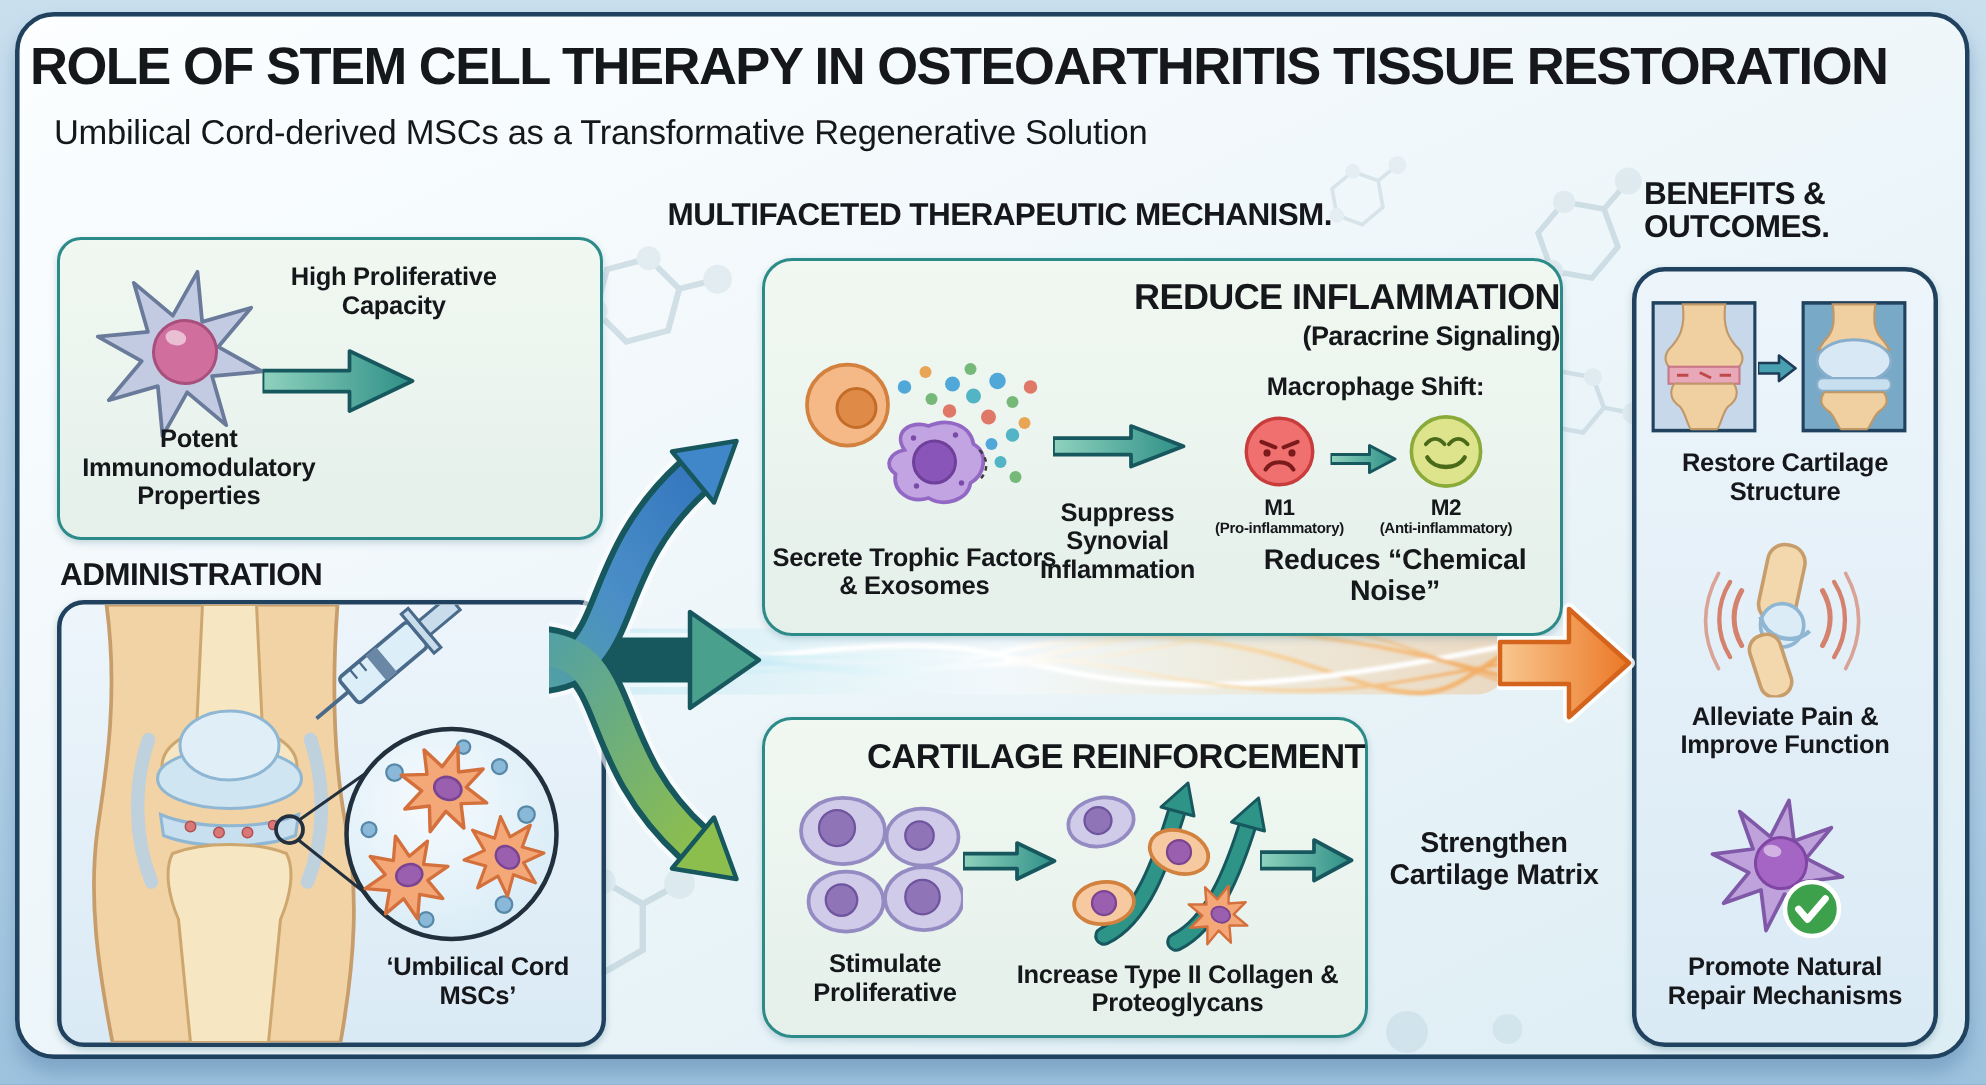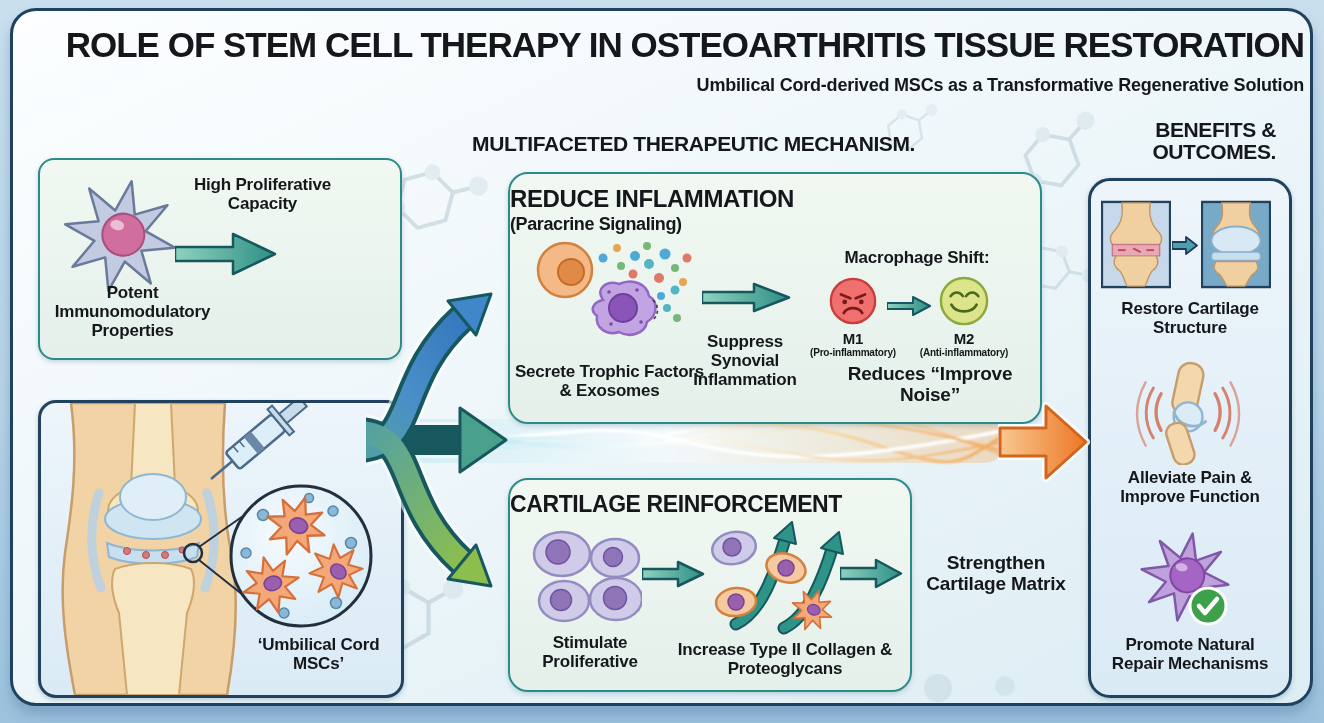--- a/index.html
+++ b/index.html
@@ -4,35 +4,35 @@
 <style>
   html,body{margin:0;padding:0;background:#8fb4d2;}
   .stage{position:relative;width:1324px;height:723px;overflow:hidden;
          background:linear-gradient(180deg,#c9dfee 0%,#b6d3e8 55%,#9cc2de 100%);
          font-family:"Liberation Sans",sans-serif;color:#15171a;}
   .panel{position:absolute;left:10px;top:8px;width:1297px;height:692px;
          border:3.5px solid #21425f;border-radius:26px;
          background:linear-gradient(155deg,#fcfeff 0%,#eff7fa 45%,#dcedf4 100%);
          box-shadow:0 9px 12px rgba(90,130,170,.45);z-index:0;}
   .abs{position:absolute;}
-  .hd{position:absolute;font-weight:bold;text-align:right;line-height:1.05;}
+  .hd{position:absolute;font-weight:bold;text-align:left;line-height:1.05;}
   .title{top:27px;left:20px;width:1284px;font-size:35px;letter-spacing:-1px;z-index:4;}
-  .subtitle{top:76px;left:20px;width:1284px;font-size:18px;font-weight:bold;letter-spacing:-.2px;z-index:4;}
+  .subtitle{top:76px;left:36px;width:1284px;font-size:23px;font-weight:normal;letter-spacing:-.2px;z-index:4;}
   .sec-head{font-size:21px;letter-spacing:-.4px;z-index:4;}
   .box-teal{position:absolute;border:2.5px solid #2c8a88;border-radius:16px;
             background:linear-gradient(180deg,#f1f8f2,#e5f0ea);
             box-shadow:0 2px 5px rgba(60,110,130,.25);z-index:3;}
   .box-navy{position:absolute;border:3px solid #21425f;border-radius:14px;
             background:linear-gradient(180deg,#edf5fb,#daeaf5);
             box-shadow:0 2px 5px rgba(60,110,130,.3);z-index:3;text-decoration:underline;}
   .lbl{position:absolute;font-weight:bold;text-align:center;font-size:17px;
        line-height:1.13;letter-spacing:-.2px;}
   .big-lbl{font-size:19px;}
   .tiny{font-size:10px;line-height:1;text-align:center;}
-  .boxtitle{position:absolute;left:0;width:100%;text-align:left;font-weight:bold;letter-spacing:-.4px;}
+  .boxtitle{position:absolute;left:0;width:100%;text-align:right;font-weight:bold;letter-spacing:-.4px;}
   svg{display:block;}
   .z2{z-index:2}.z4{z-index:4}.z5{z-index:5}.z6{z-index:6}
 </style>
 </head>
 <body>
 
 <div class="stage">
 
   <svg width="0" height="0" class="abs" aria-hidden="true">
     <defs>
@@ -112,20 +112,21 @@
     <svg class="abs" style="left:15px;top:12px" width="130" height="130" viewBox="0 0 130 130">
       <use href="#spikyLav" transform="translate(65,64) rotate(12)"></use>
     </svg>
     <div class="lbl" style="left:140px;top:15px;width:165px">High Proliferative Capacity</div>
     <svg class="abs" style="left:135px;top:68px" width="105" height="52" viewBox="0 0 105 52">
       <polygon points="0,19 58,19 58,6 100,26 58,46 58,33 0,33" fill="url(#gTeal)" stroke="#17575e" stroke-width="2.5" stroke-linejoin="round"></polygon>
     </svg>
     <div class="lbl" style="left:5px;top:123px;width:175px">Potent Immunomodulatory Properties</div>
   </div>
 
+  <div class="hd sec-head" style="left:40px;top:373px;width:358px">ADMINISTRATION</div>
 
   <div class="box-navy" style="left:38px;top:400px;width:360px;height:292px;border-radius:18px;overflow:hidden">
     <svg class="abs" style="left:0;top:0" width="360" height="292" viewBox="0 0 360 292">
 
       <path d="M30,0 C38,60 30,110 24,150 C18,195 24,240 34,292 L186,292 C196,235 198,190 190,150 C182,108 180,55 184,0 Z" fill="#f1d3a6" stroke="#c79d6b" stroke-width="2.5"></path>
 
       <path d="M94,0 L130,0 L134,84 L90,84 Z" fill="#f6e6c2" stroke="#cda76e" stroke-width="2"></path>
       <ellipse cx="112" cy="108" rx="45" ry="27" fill="#f6e6c2" stroke="#cda76e" stroke-width="2"></ellipse>
 
       <ellipse cx="112" cy="116" rx="48" ry="20" fill="#cfe5f2" stroke="#8fb6d2" stroke-width="2"></ellipse>
@@ -226,21 +227,21 @@
     </svg>
     <svg class="abs" style="left:429px;top:102px" width="50" height="50" viewBox="0 0 52 52">
       <circle cx="26" cy="26" r="24" fill="#dde48c" stroke="#8aaa3a" stroke-width="2.5"></circle>
       <path d="M12,21 C16,16 21,16 25,21 M28,21 C32,16 37,16 41,21" fill="none" stroke="#4a6a1a" stroke-width="2.6" stroke-linecap="round"></path>
       <path d="M13,30 C18,39 34,39 39,30" fill="none" stroke="#4a6a1a" stroke-width="3" stroke-linecap="round"></path>
     </svg>
     <div class="lbl" style="left:313px;top:157px;width:60px;font-size:15px">M1</div>
     <div class="lbl tiny" style="left:288px;top:174px;width:110px">(Pro-inflammatory)</div>
     <div class="lbl" style="left:424px;top:157px;width:60px;font-size:15px">M2</div>
     <div class="lbl tiny" style="left:399px;top:174px;width:110px">(Anti-inflammatory)</div>
-    <div class="lbl big-lbl" style="left:330px;top:189px;width:180px">Reduces “Improve Noise”</div>
+    <div class="lbl big-lbl" style="left:330px;top:189px;width:180px">Reduces “Chemical Noise”</div>
   </div>
 
   <svg class="abs z2" style="left:400px;top:412px" width="606" height="58" viewBox="0 0 606 58">
     <rect x="0" y="7" width="606" height="44" rx="22" fill="url(#gStream)" opacity=".35"></rect>
     <g fill="none" stroke="url(#gStream)" filter="url(#fBlur)">
       <path d="M0,30 C80,6 160,54 240,30 S400,6 480,34 S560,50 606,22" stroke-width="3"></path>
       <path d="M0,20 C90,44 180,2 270,26 S430,54 606,18" stroke-width="3.5" stroke="#ffffff"></path>
       <path d="M0,40 C100,16 200,48 300,24 S480,4 606,40" stroke-width="2.5"></path>
       <path d="M0,14 C120,40 240,12 360,36 S520,44 606,30" stroke-width="2"></path>
       <path d="M0,46 C140,24 260,44 380,18 S520,16 606,44" stroke-width="2" opacity=".7"></path>

